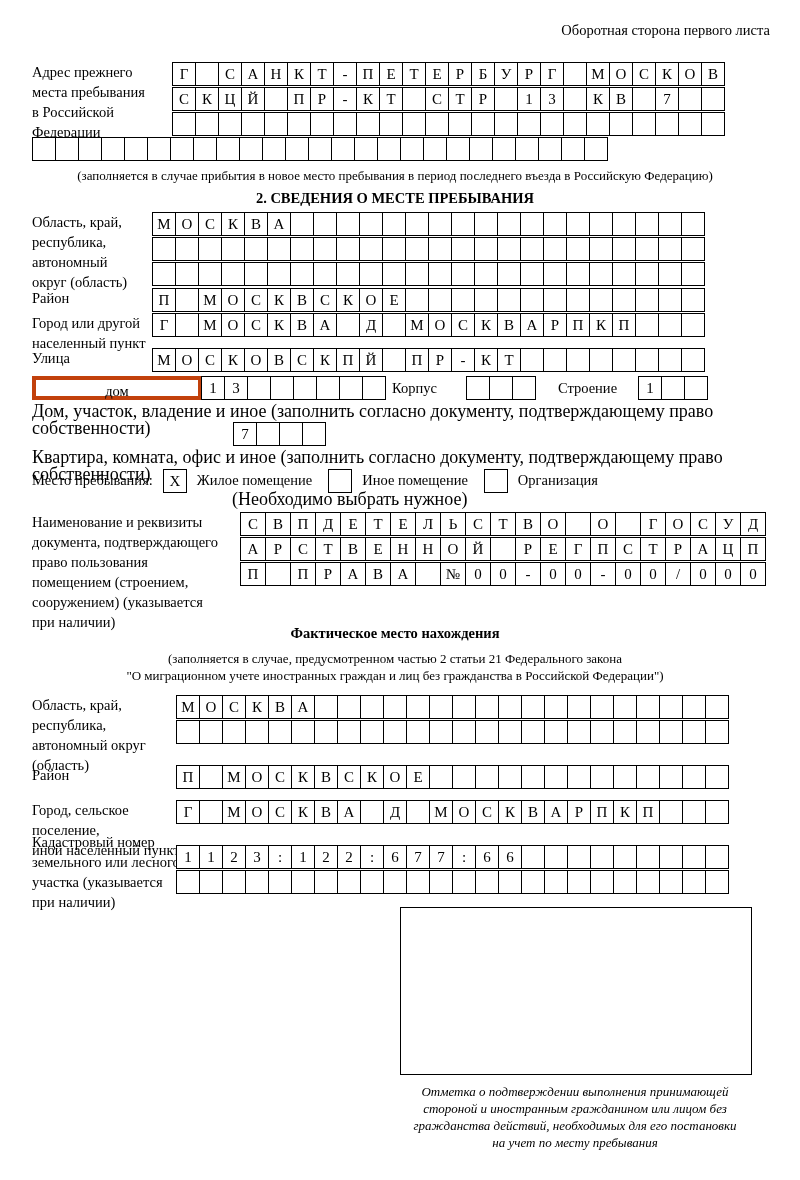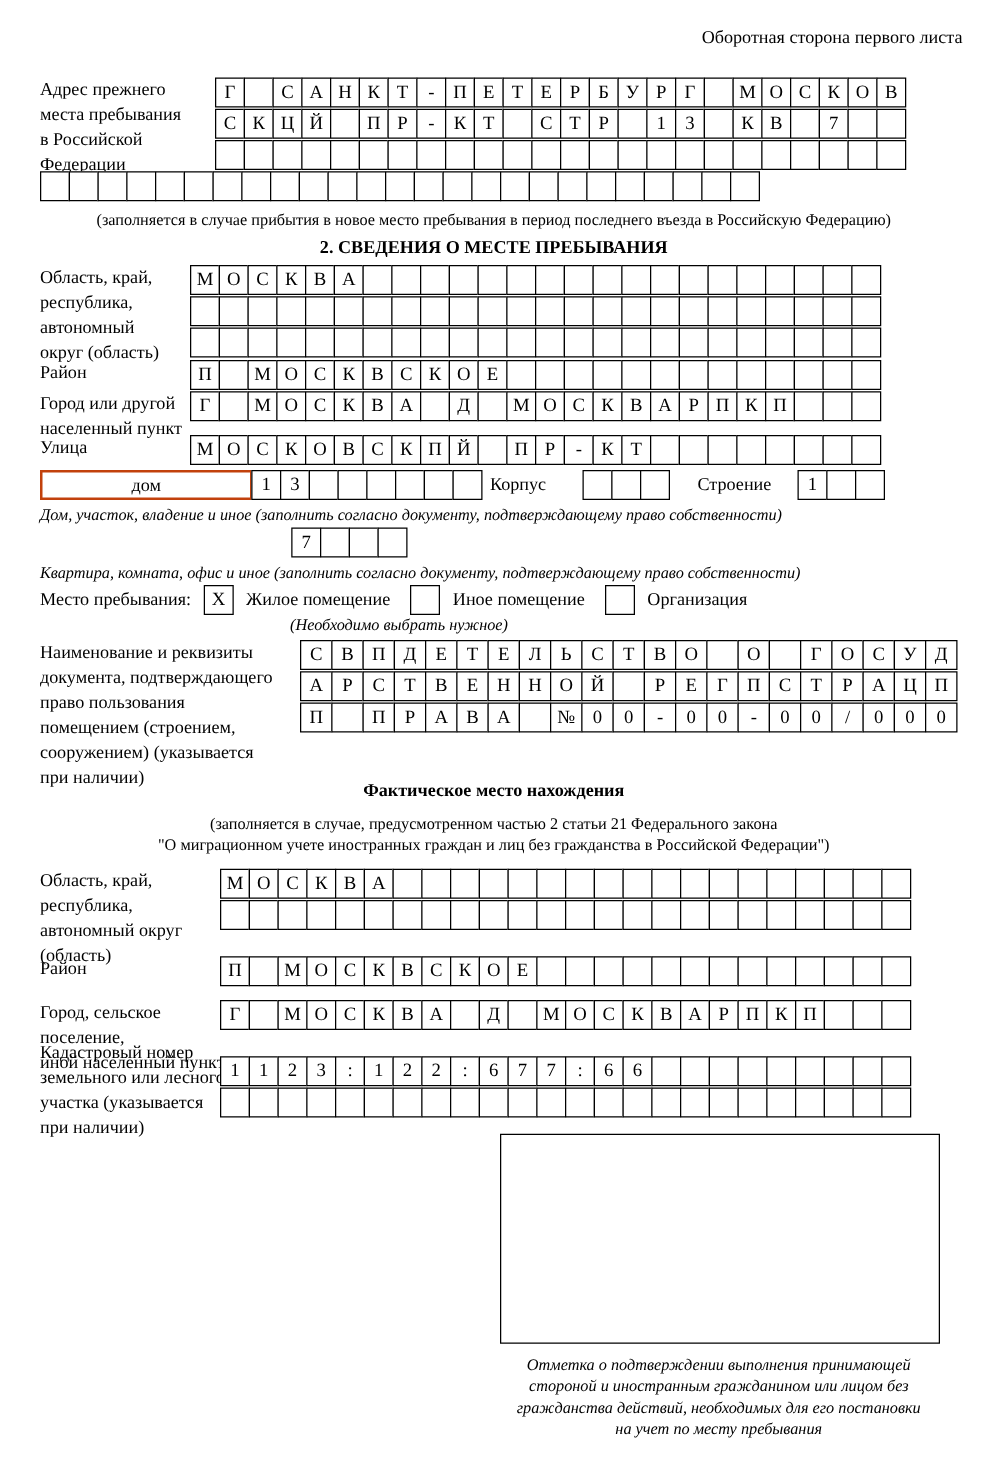--- a/index.html
+++ b/index.html
@@ -23,39 +23,39 @@
   .abs { position: absolute; }
   .hdr-right {
     top: 22px; left: 0; width: 770px;
     text-align: right;
     font-size: 14.5px;
   }
   .lbl {
     font-size: 14.5px;
     line-height: 20px;
   }
-  .lbl-small { font-size: 13px; line-height: 17px; font-style: italic; }
+  .lbl-small { font-size: 18px; line-height: 17px; }
 
   
   .cells { display: flex; }
   .cell {
     width: 24px;
     height: 24px;
     border: 1px solid #000;
     margin-right: -1px;
     box-sizing: border-box;
     font-size: 15px;
     line-height: 22px;
     text-align: center;
     font-family: "Liberation Serif", serif;
     background: #fff;
   }
   .cell.wide { width: 26px; }
   .box-label {
-    border: 2px solid #c2410c;
+    border: 4px solid #c2410c;
     box-sizing: border-box;
     height: 24px;
     line-height: 22px;
     text-align: center;
     font-size: 14.5px;
     margin-right: -1px;
     background: #fff;
   }
   .inline-lbl {
     font-size: 14.5px;

